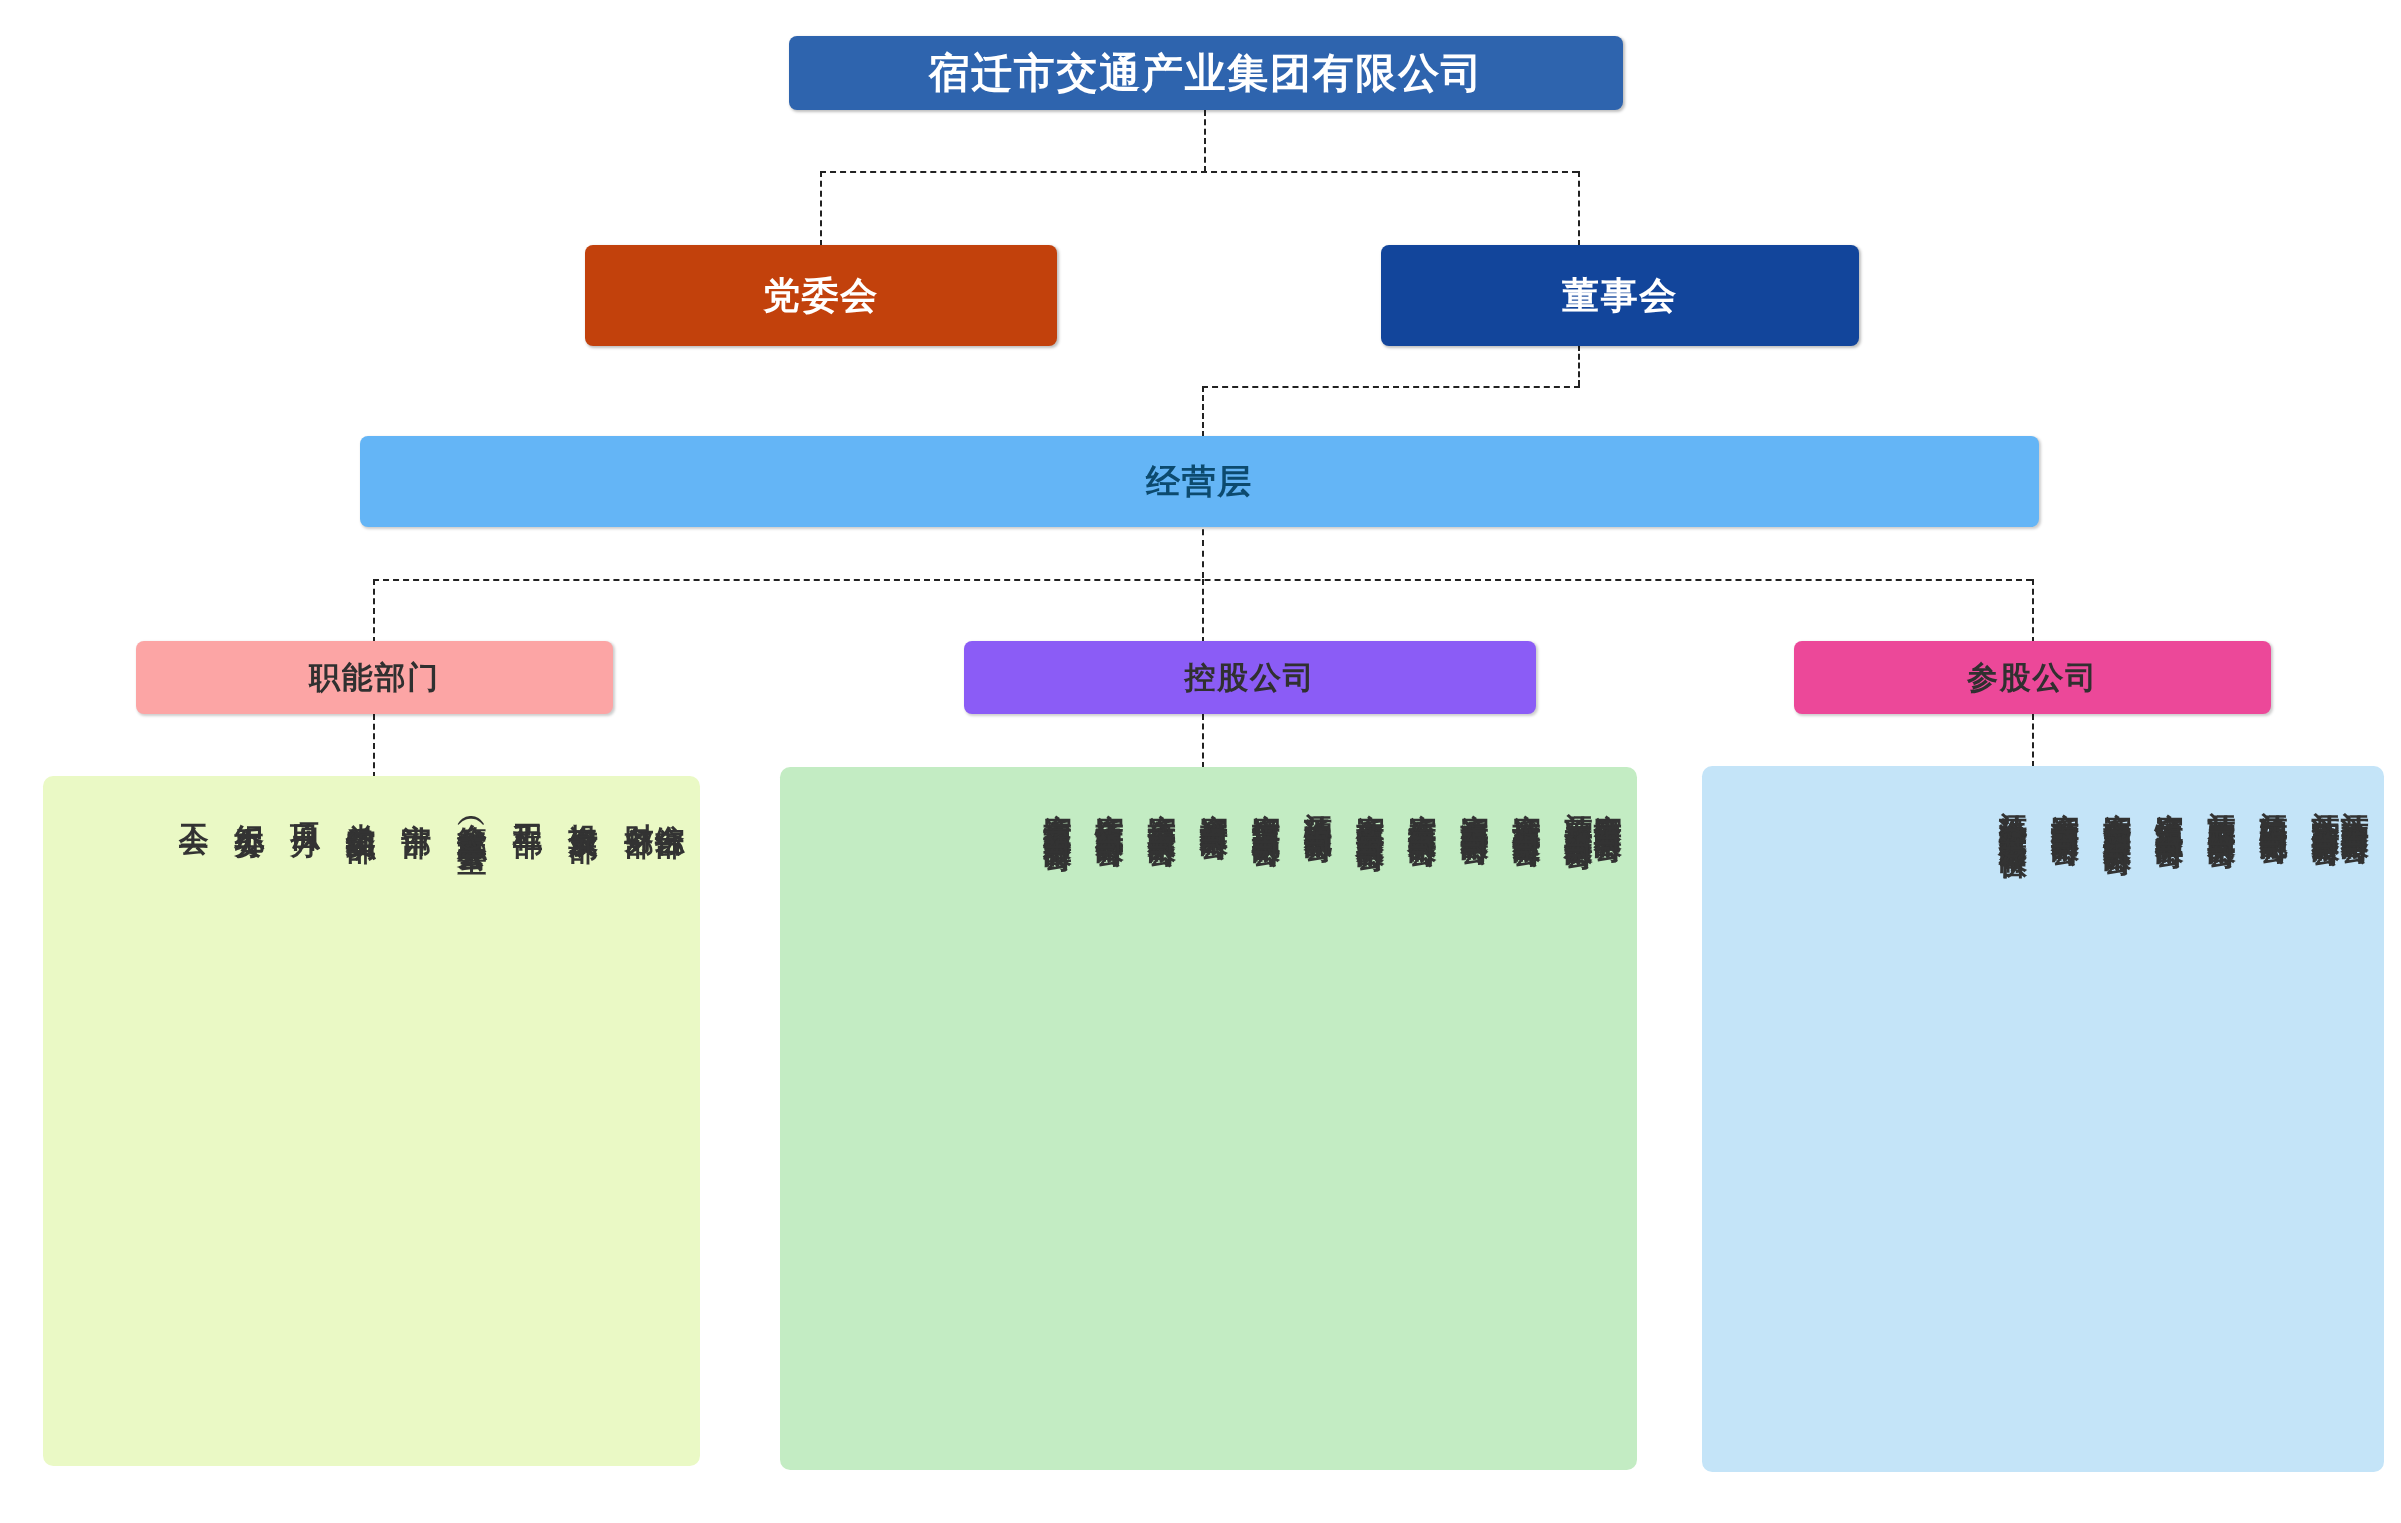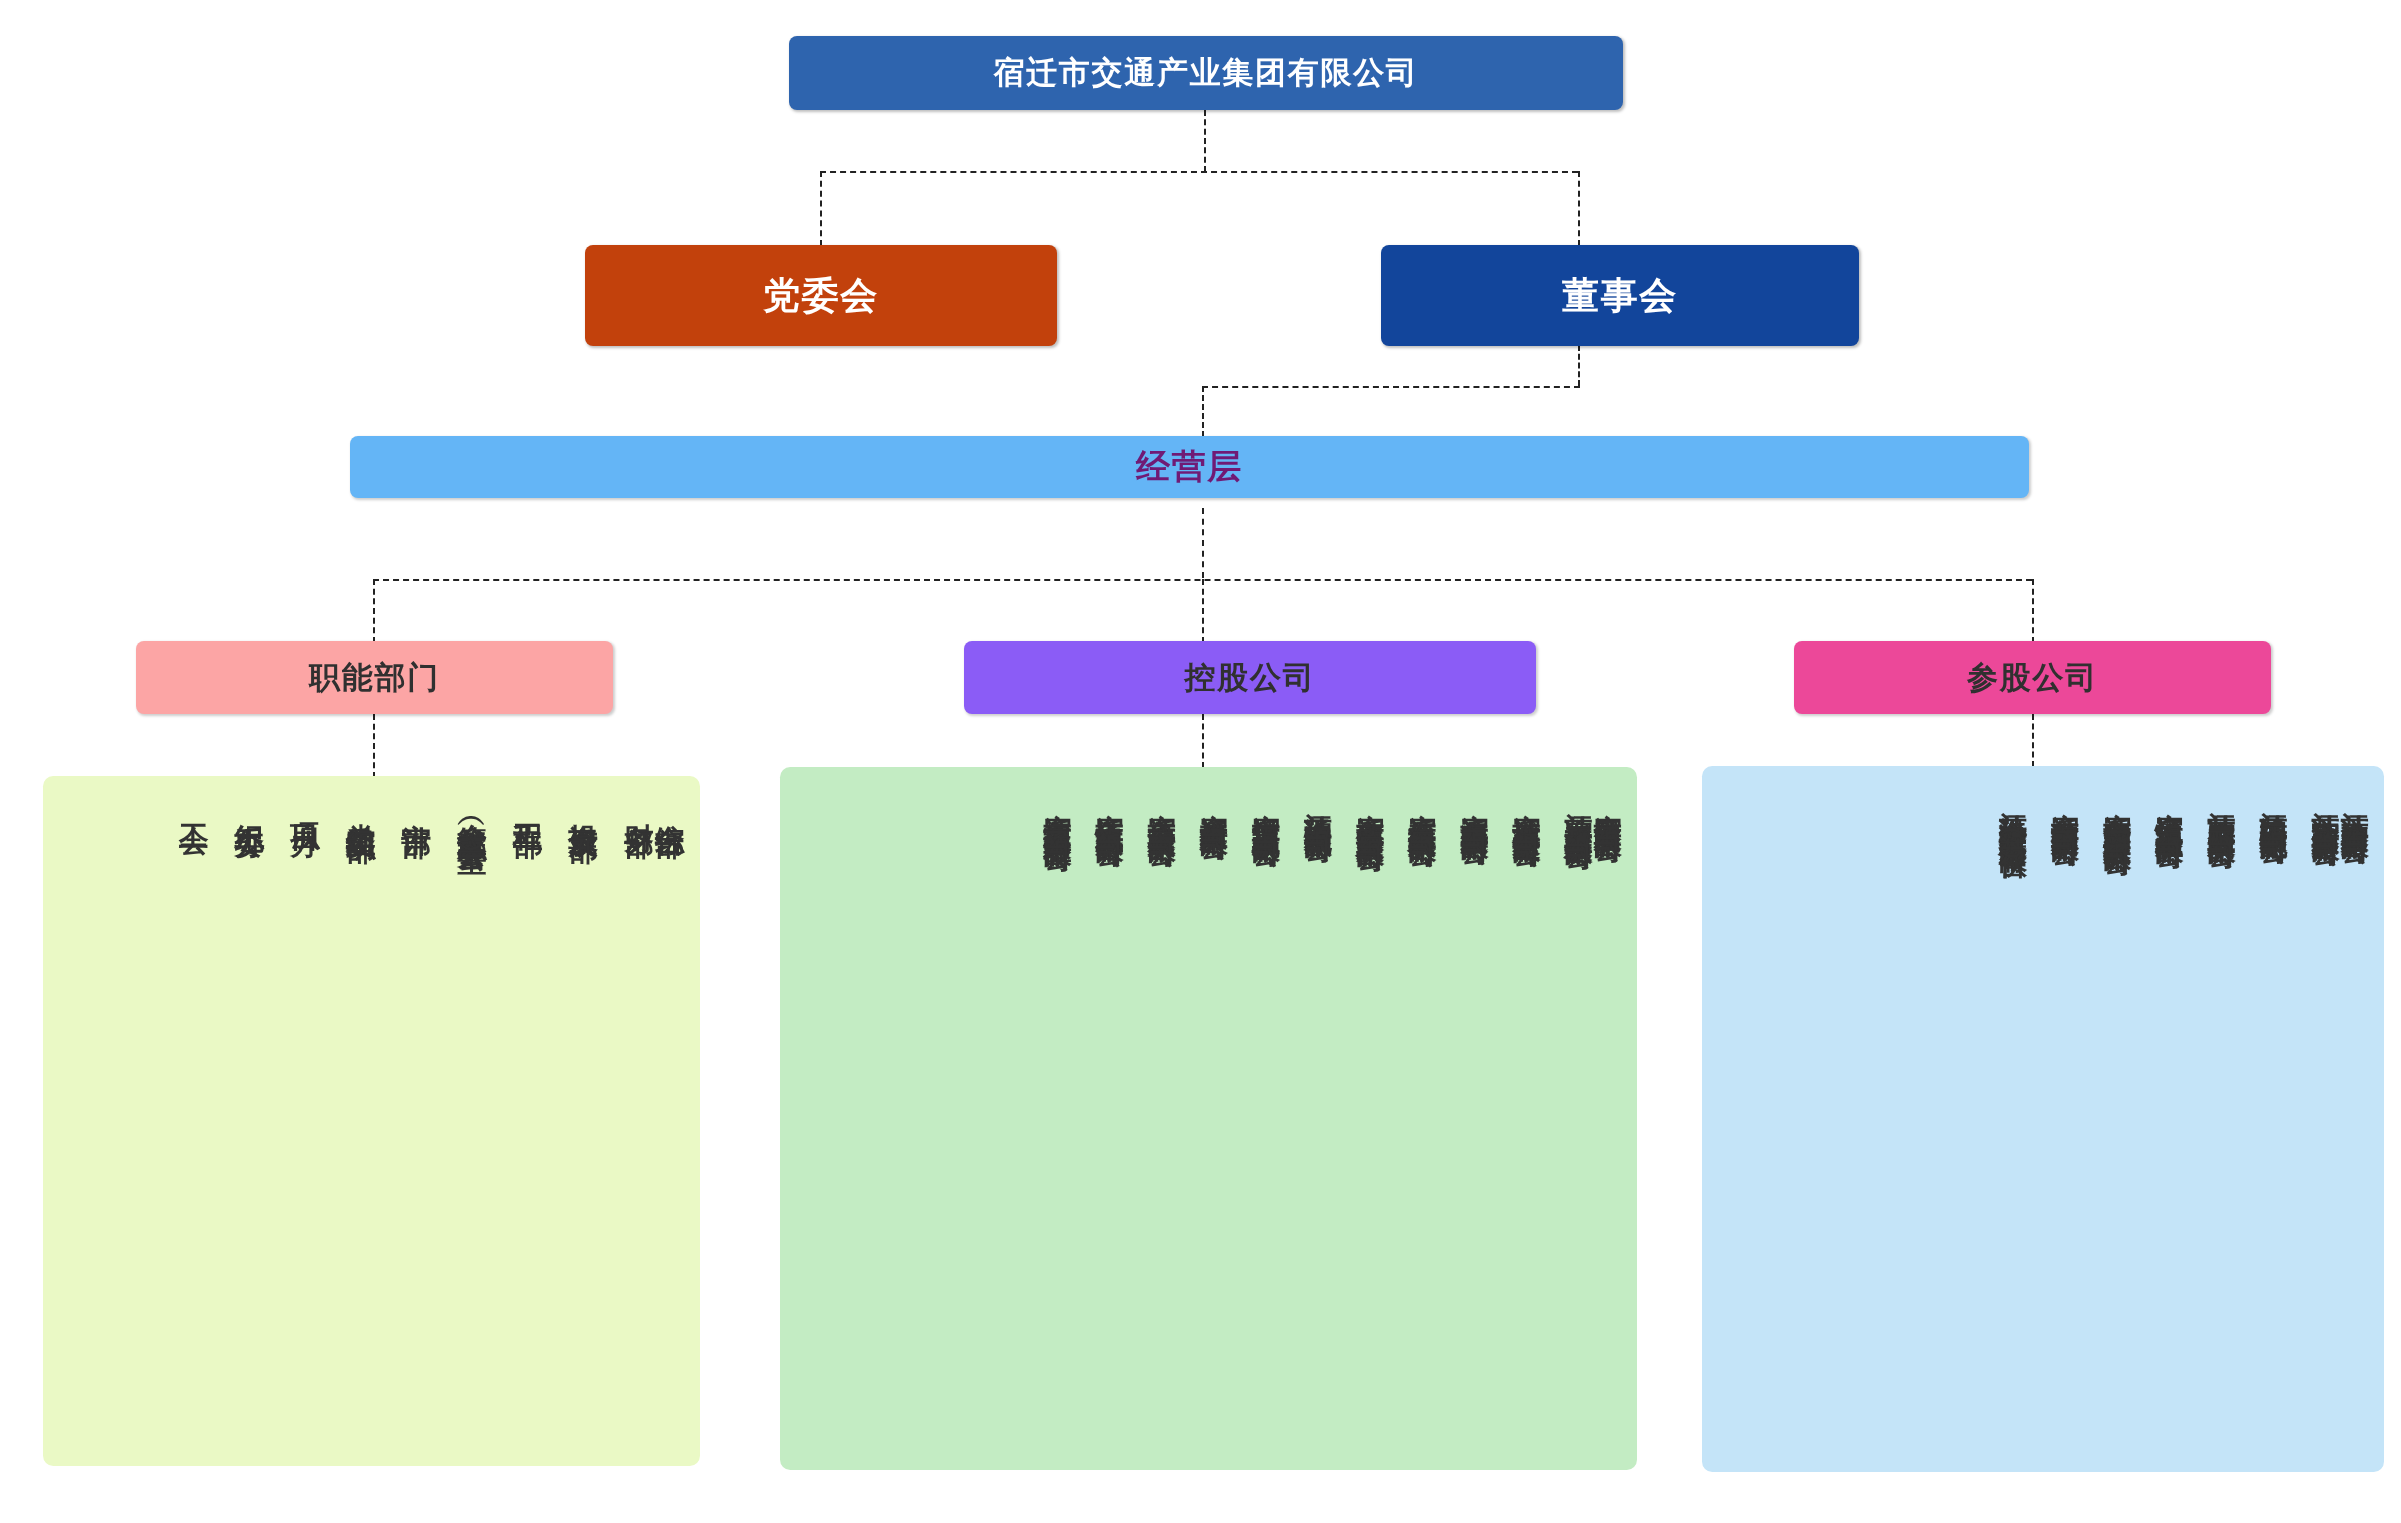--- a/index.html
+++ b/index.html
@@ -28,41 +28,41 @@
     border-radius: 8px;
     font-weight: bold;
     letter-spacing: 1.7px;
     text-align: center;
     white-space: nowrap;
   }
   .node-root {
     left: 789px; top: 36px; width: 834px; height: 74px;
     background: #2E64AE;
     color: #ffffff;
-    font-size: 31px;
+    font-size: 41px;
     box-shadow: 1.1px 1.7px 2.8px rgba(0,0,0,0.25);
   }
   .node-party {
     left: 585px; top: 245px; width: 472px; height: 101px;
     background: #c2410c;
     color: #ffffff;
     font-size: 37px;
     box-shadow: 1.1px 1.7px 2.8px rgba(0,0,0,0.25);
   }
   .node-board {
     left: 1381px; top: 245px; width: 478px; height: 101px;
     background: #12459B;
     color: #ffffff;
     font-size: 37px;
     box-shadow: 1.1px 1.7px 2.8px rgba(0,0,0,0.25);
   }
   .node-mgmt {
-    left: 350px; top: 436px; width: 1679px; height: 62px;
+    left: 360px; top: 436px; width: 1679px; height: 91px;
     background: #64B5F6;
-    color: #701a75;
+    color: #0c4a6e;
     font-size: 34px;
     box-shadow: 1.1px 1.7px 2.8px rgba(0,0,0,0.2);
   }
   
   .cat-head {
     position: absolute;
     box-sizing: border-box;
     display: flex;
     align-items: center;
     justify-content: center;

